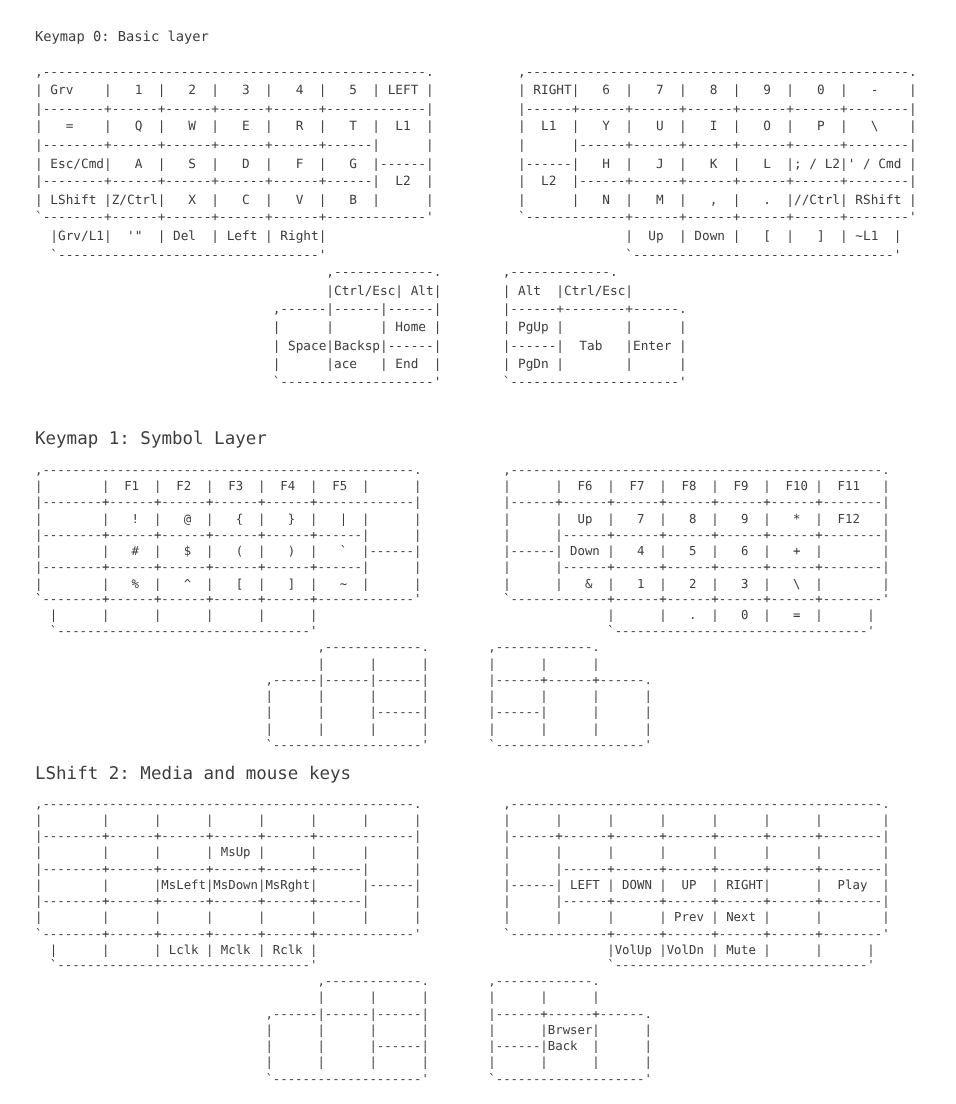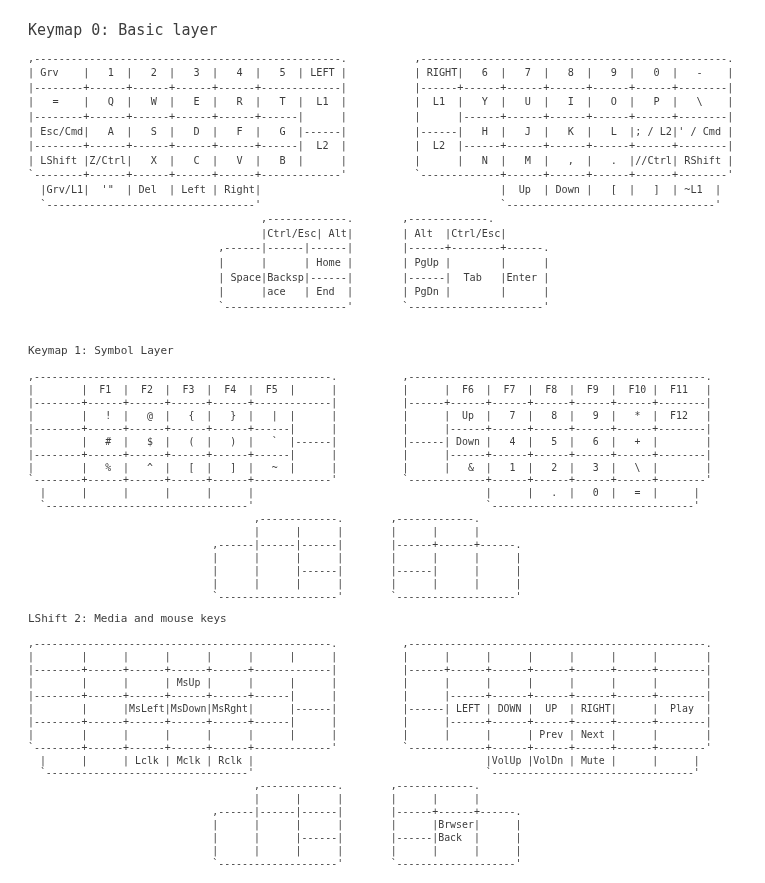--- a/index.html
+++ b/index.html
@@ -22,24 +22,24 @@
     font-family: "DejaVu Sans Mono", "Liberation Mono", monospace;
   }
   pre.ascii {
     margin: 0;
     padding: 0;
     white-space: pre;
     font-family: "DejaVu Sans Mono", "Liberation Mono", monospace;
     color: #3d3d3d;
   }
   
-  .sec-0 .keymap-title { font-size: 15px; line-height: 14.6px; margin: 0 0 14px 0; }
+  .sec-0 .keymap-title { font-size: 11px; line-height: 14.6px; margin: 0 0 14px 0; }
   .sec-0 pre.ascii     { font-size: 10.2px; line-height: 14.6px; }
   .sec-1, .sec-2 { }
-  .sec-1 .keymap-title, .sec-2 .keymap-title { font-size: 11px; line-height: 12.9px; margin: 0 0 13px 0; }
+  .sec-1 .keymap-title, .sec-2 .keymap-title { font-size: 14px; line-height: 12.9px; margin: 0 0 13px 0; }
   .sec-1 pre.ascii, .sec-2 pre.ascii         { font-size: 9.9px; line-height: 12.9px; }
   .sec-1 { margin-top: 31px; }
   .sec-2 { margin-top: 9px; }
 </style>
 </head>
 <body>
 
 <div>
 
   <section class="keymap-section sec-0">

